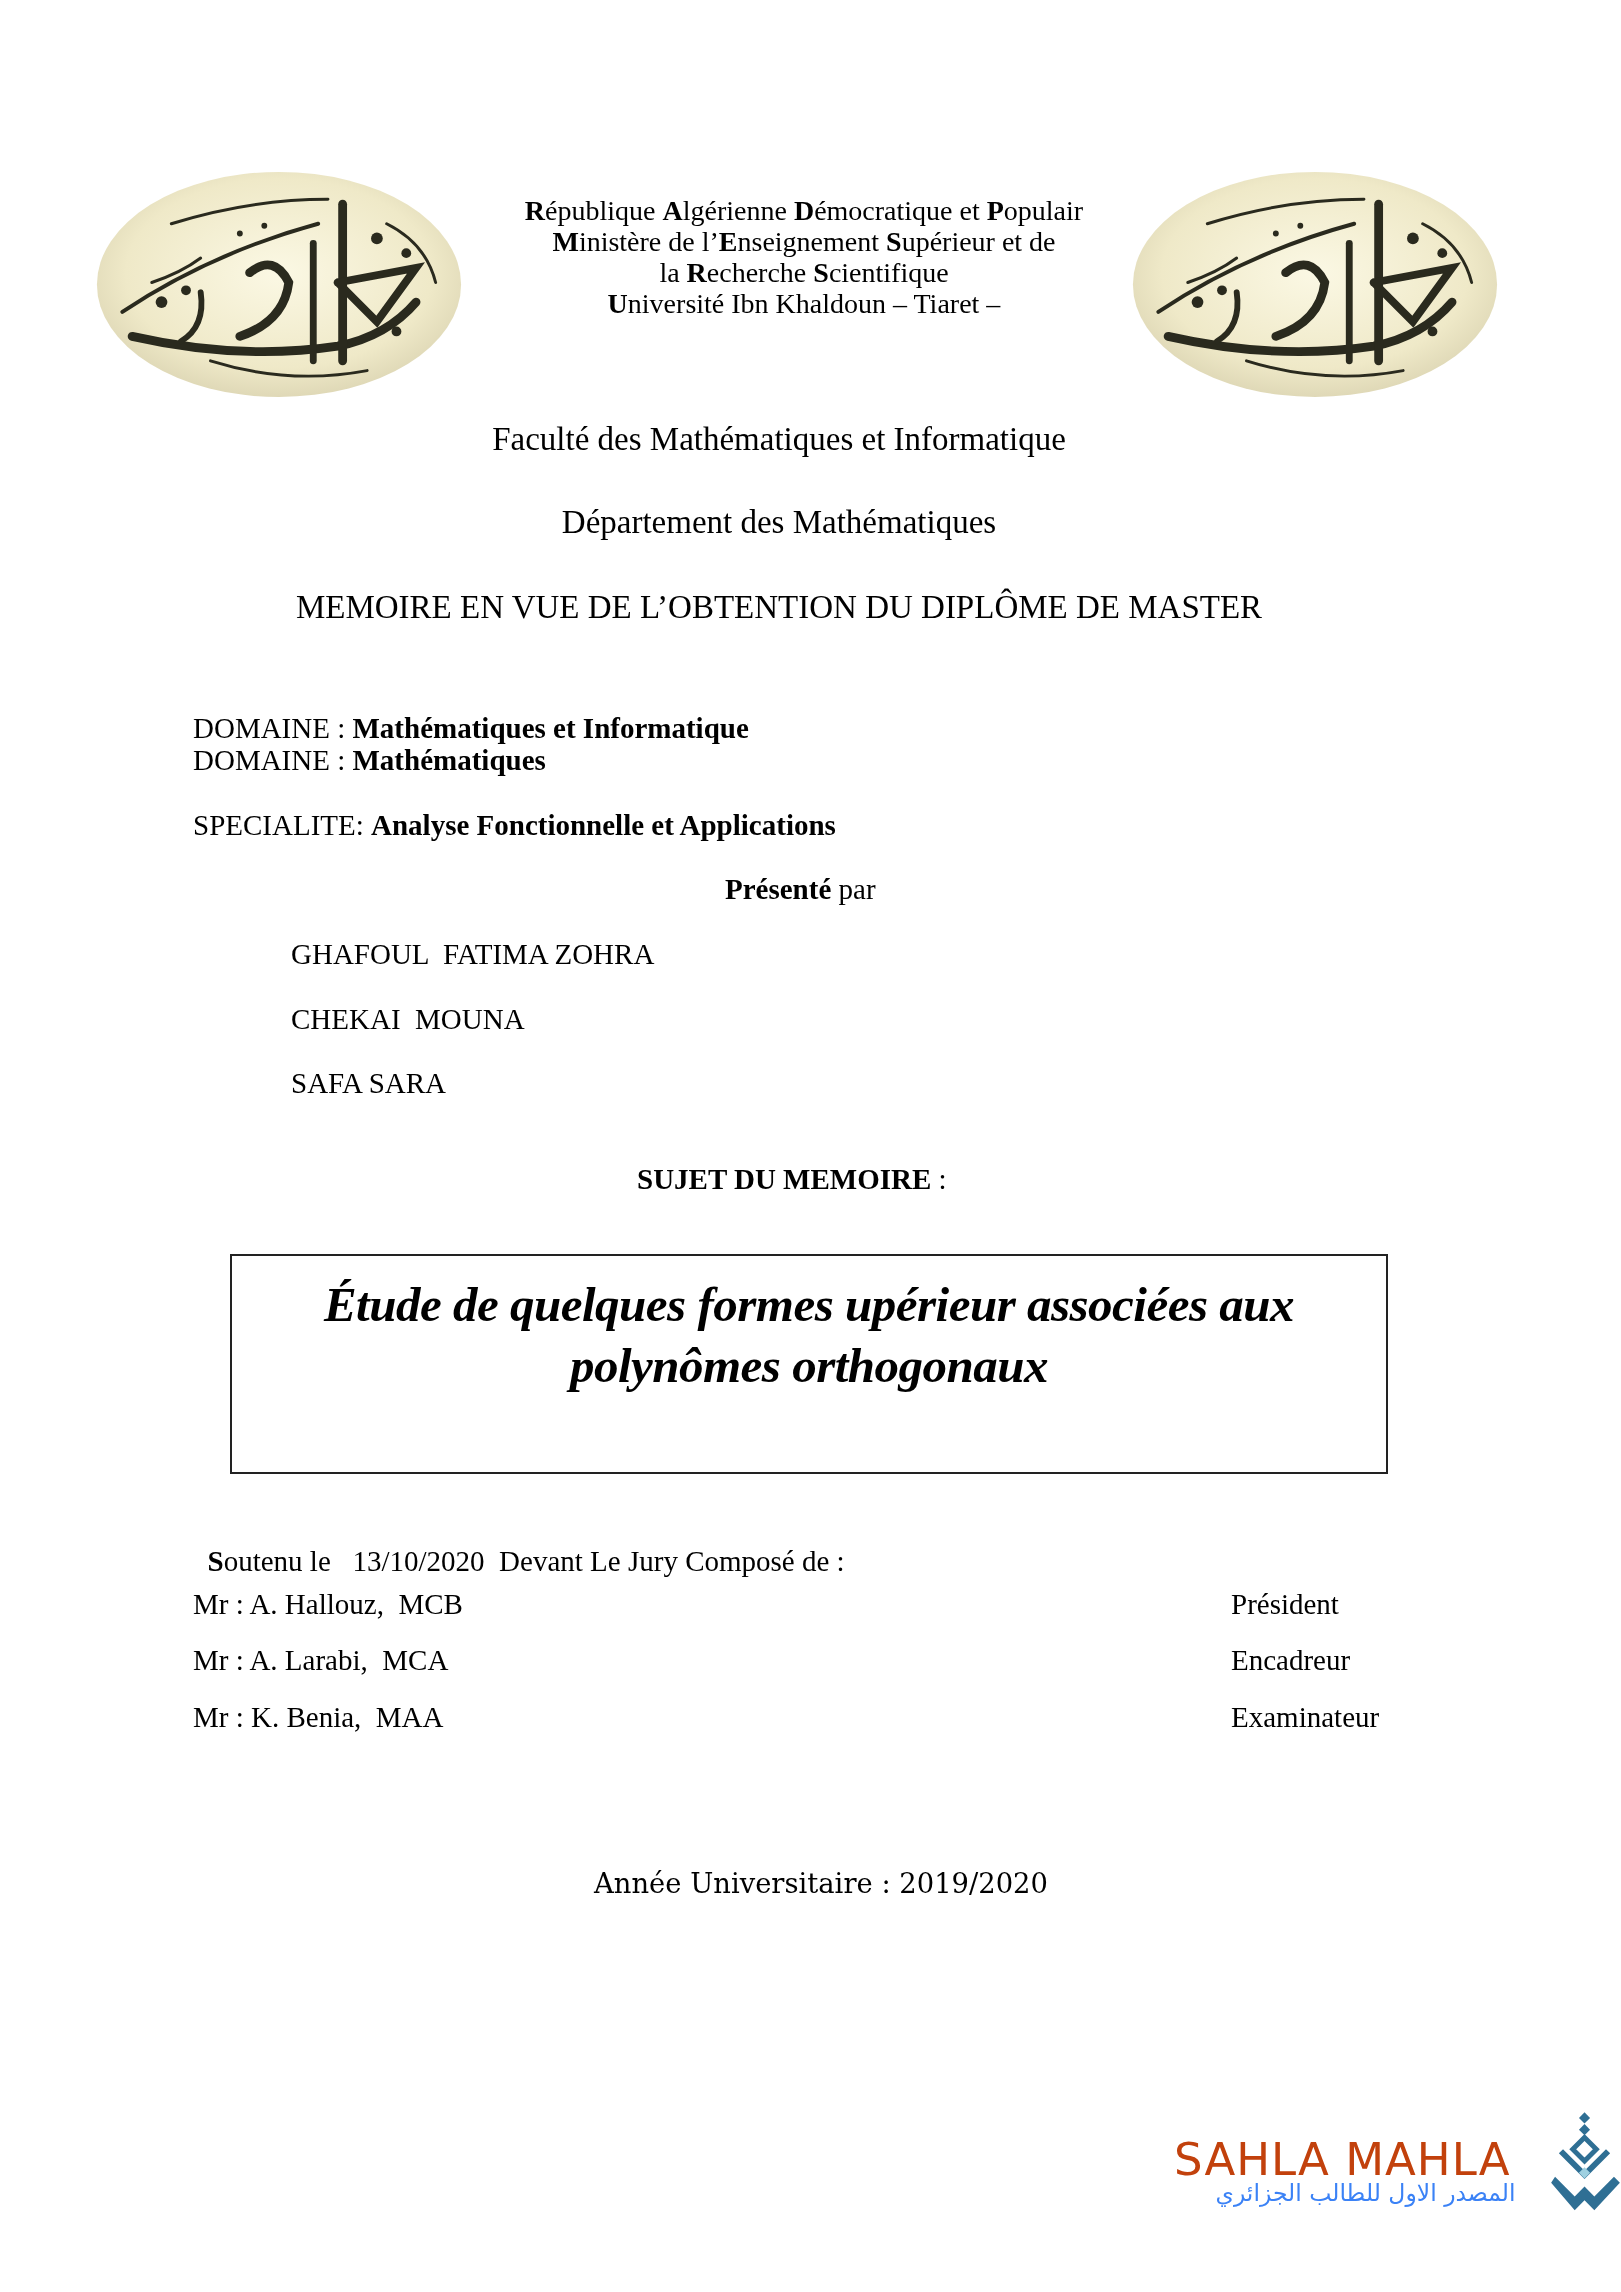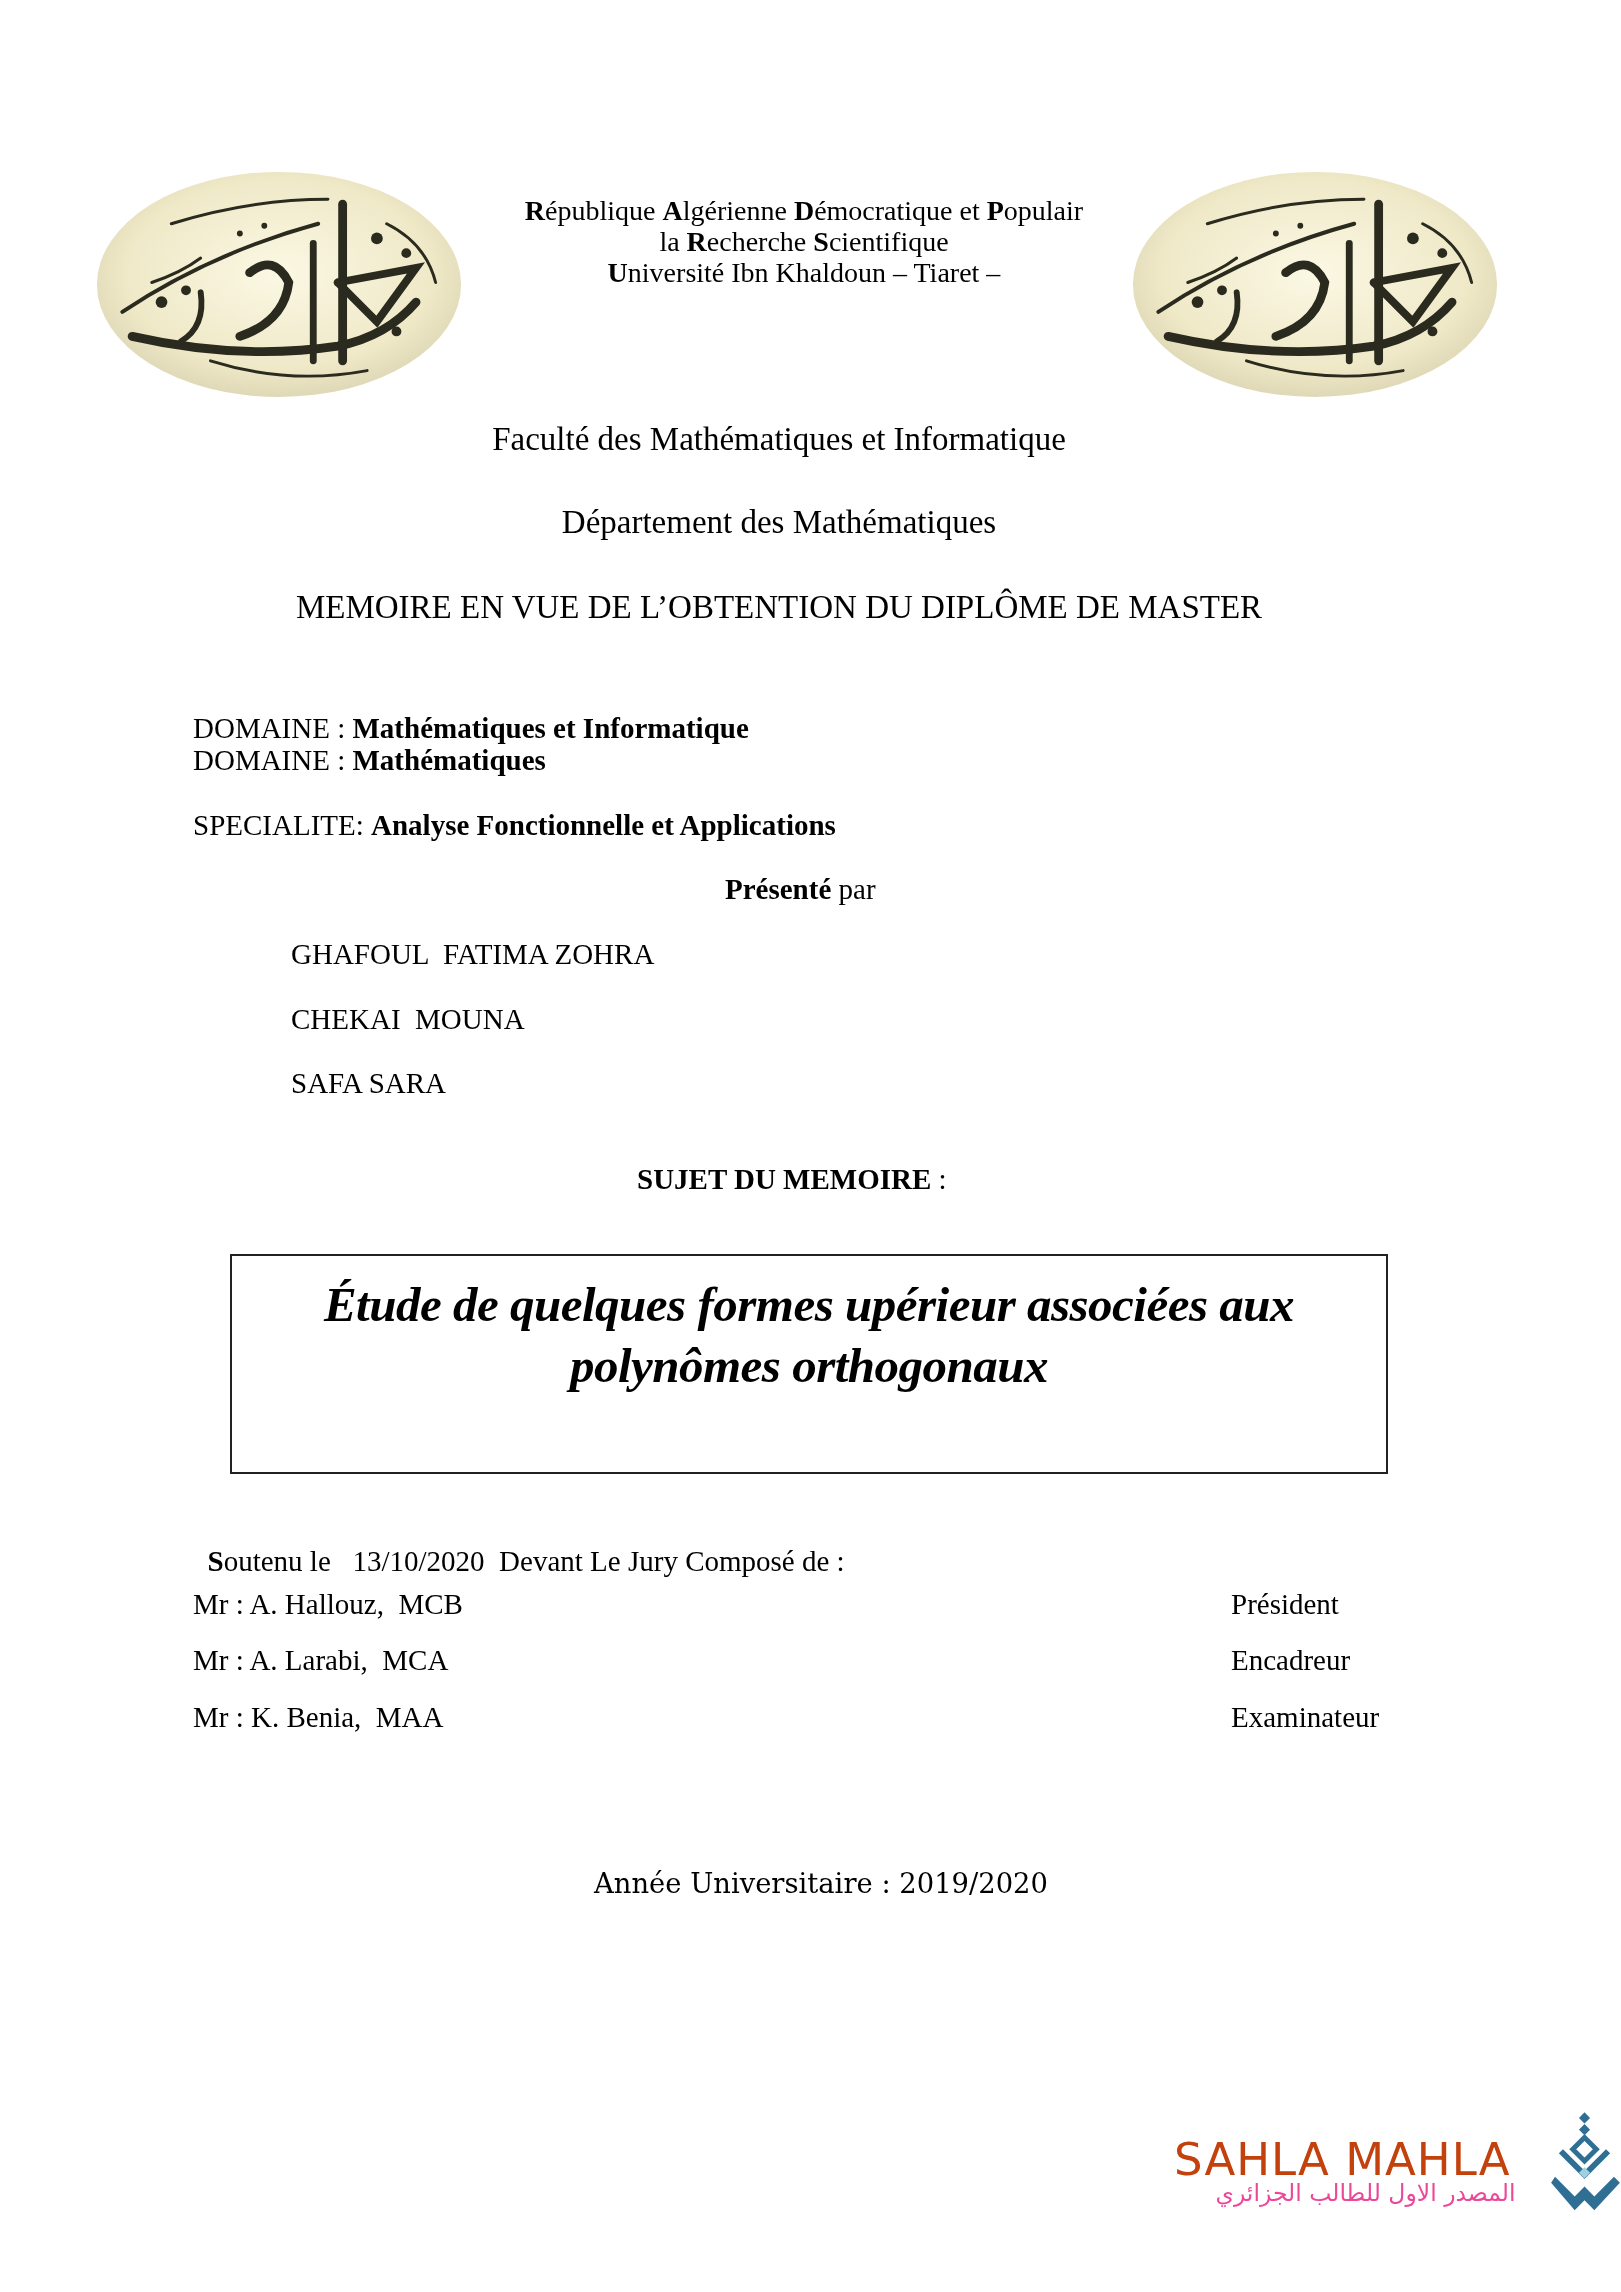--- a/index.html
+++ b/index.html
@@ -25,21 +25,21 @@
               border: 2px solid #222; box-sizing: border-box; }
   .titletext { position: absolute; left: 0; right: 0; top: 17.6px; text-align: center;
                font-weight: bold; font-style: italic; font-size: 49px; line-height: 61px;
                letter-spacing: -0.5px; }
 
   .annee { font-family: "DejaVu Serif", "Liberation Serif", serif; font-size: 27.4px; }
 
   .wm-text { position: absolute; left: 1174px; top: 2137px; font-family: "DejaVu Sans", "Liberation Sans", sans-serif;
              font-size: 45px; letter-spacing: 1px; color: #c2410c; line-height: 1; }
   .wm-ar { position: absolute; left: 1181px; top: 2182px; width: 369px; text-align: center;
-           font-family: "DejaVu Sans", sans-serif; font-size: 23.5px; color: #ec4899; line-height: 1; direction: rtl; }
+           font-family: "DejaVu Sans", sans-serif; font-size: 23.5px; color: #3b82f6; line-height: 1; direction: rtl; }
   .wm-icon { position: absolute; left: 1551px; top: 2112px; width: 69px; height: 108px; }
 </style>
 </head>
 <body>
 
 <div class="logo" style="left:93px; top:165px;">
   <svg viewBox="0 0 380 240">
     <defs>
       <radialGradient id="gL" cx="50%" cy="45%" r="60%">
         <stop offset="0%" stop-color="#fbf8e4"></stop>
@@ -108,20 +108,23 @@
         <circle cx="175" cy="62" r="3"></circle>
     </g>
   </svg>
 </div>
 
 <div class="hdr" style="top:195px;">
   <div>
     <b>R</b><span>épublique </span><b>A</b><span>lgérienne </span><b>D</b><span>émocratique et </span><b>P</b><span>opulair</span>
   </div>
   <div>
+    <b>M</b><span>inistère de l’</span><b>E</b><span>nseignement </span><b>S</b><span>upérieur et de</span>
+  </div>
+  <div>
     <span>la </span><b>R</b><span>echerche </span><b>S</b><span>cientifique</span>
   </div>
   <div>
     <b>U</b><span>niversité Ibn Khaldoun – Tiaret –</span>
   </div>
 </div>
 
 <div class="center f34 ln" style="top:423px;">Faculté des Mathématiques et Informatique</div>
 <div class="center f34 ln" style="top:506px;text-align:center;">Département des Mathématiques</div>
 <div class="center f34 ln" style="top:591px;">MEMOIRE EN VUE DE L’OBTENTION DU DIPLÔME DE MASTER</div>

